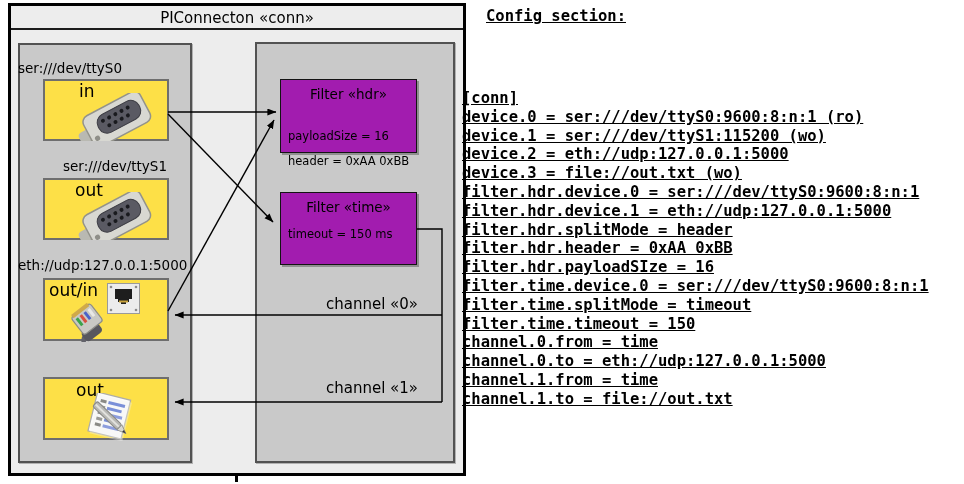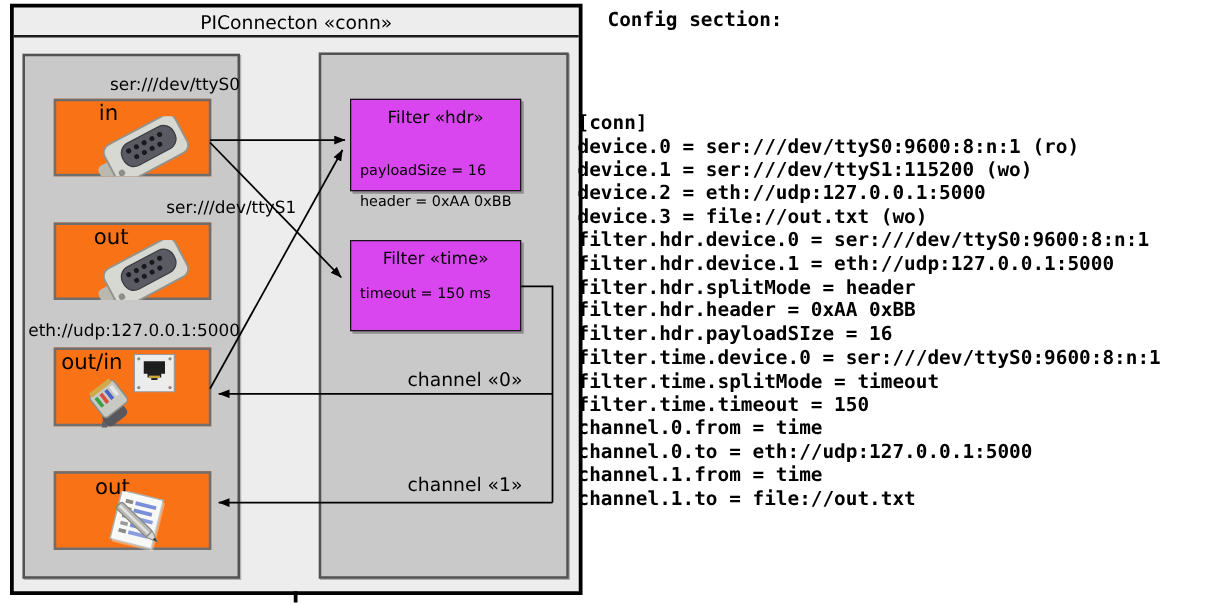--- a/index.html
+++ b/index.html
@@ -18,39 +18,39 @@
     font-size:15px; line-height:18px;
   }
   .title-sep { left:11px; top:28px; width:452px; height:0; border-top:2px solid #1c1c1c; }
   .panel {
     box-sizing:border-box; background:#c9c9c9;
     border:2px solid #525252; box-shadow:1px 1px 0 rgba(0,0,0,0.25);
   }
   .left-panel  { left:18px;  top:43px; width:174px; height:420px; }
   .right-panel { left:255px; top:42px; width:200px; height:421px; }
   .filters-label { left:255px; top:45px; width:200px; text-align:center; font-size:15px; }
-  .dev-label { left:18px; width:174px; text-align:right; font-size:13.5px; line-height:16px; }
+  .dev-label { left:18px; width:174px; text-align:left; font-size:13.5px; line-height:16px; }
   .dev-box {
     left:43px; width:126px; box-sizing:border-box;
-    background:#f97316; border:2px solid #6e6e6e;
+    background:#fde047; border:2px solid #6e6e6e;
   }
   .dev-dir { position:absolute; font-size:17px; line-height:19px; }
   .filter-box {
     left:280px; width:137px; box-sizing:border-box;
-    background:#d946ef; border:1px solid #141414; box-shadow:2px 2px 0 #8f8f8f;
+    background:#a21caf; border:1px solid #141414; box-shadow:2px 2px 0 #8f8f8f;
   }
   .filter-title { position:absolute; left:0; top:6px; width:100%; text-align:center; font-size:13.5px; }
   .filter-prop  { position:absolute; left:7px; font-size:11.5px; line-height:15px; white-space:nowrap; }
   .channel-label { left:280px; width:138px; text-align:right; font-size:15px; }
   .wires { left:0; top:0; width:964px; height:484px; pointer-events:none; }
   .bottom-tick { left:235px; top:473px; width:3px; height:9px; background:#000; }
   
   .config-heading, .config-body {
     font-family:"DejaVu Sans Mono", monospace; font-weight:bold;
-    font-size:15.5px; line-height:18.8px; white-space:pre; margin:0;
+    font-size:15.5px; line-height:18.8px; white-space:pre; margin:0;text-decoration:underline;
   }
   .config-heading { left:486px; top:7px;  }
   .config-body    { left:462px; top:44px;margin-top:45px; }
 </style>
 </head>
 <body>
 
 <div class="stage">
 
   <div class="abs outer-box"></div>

